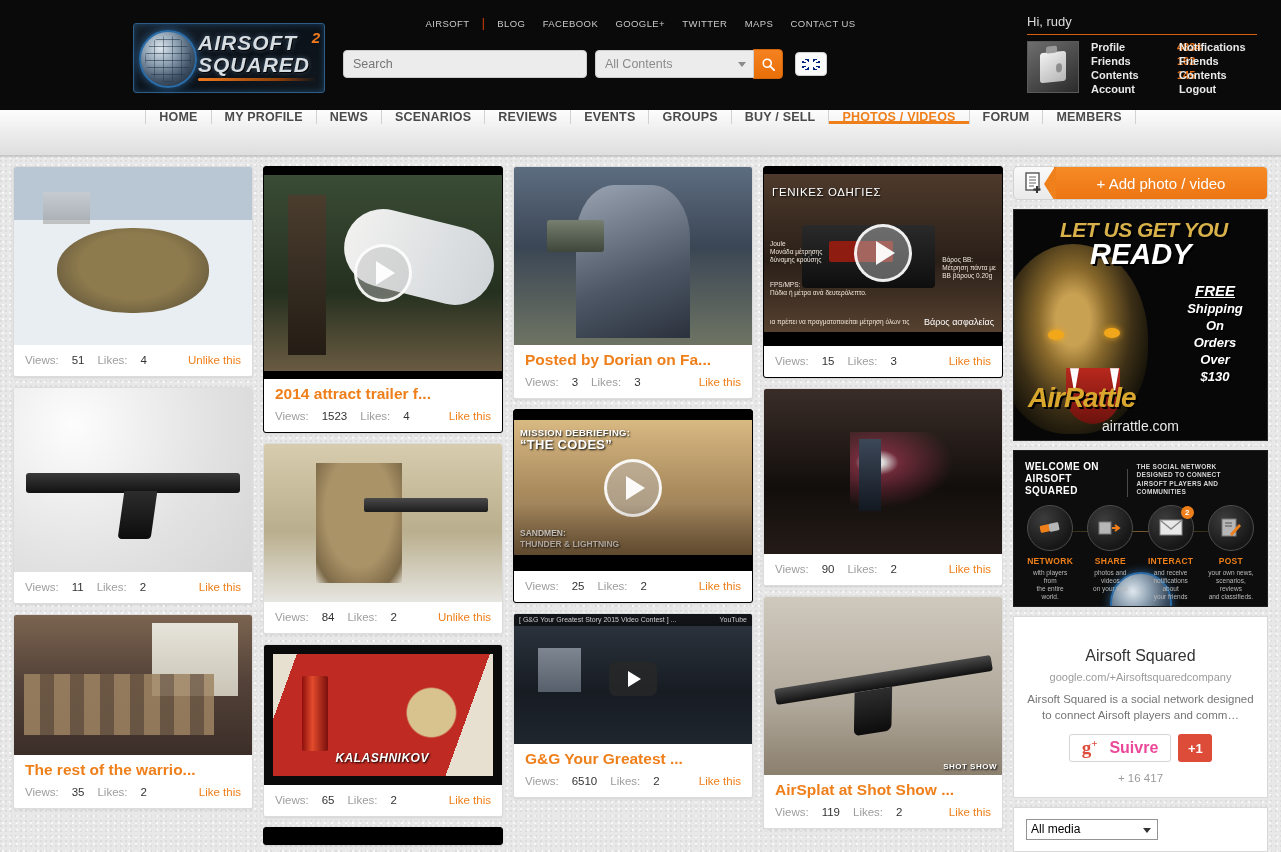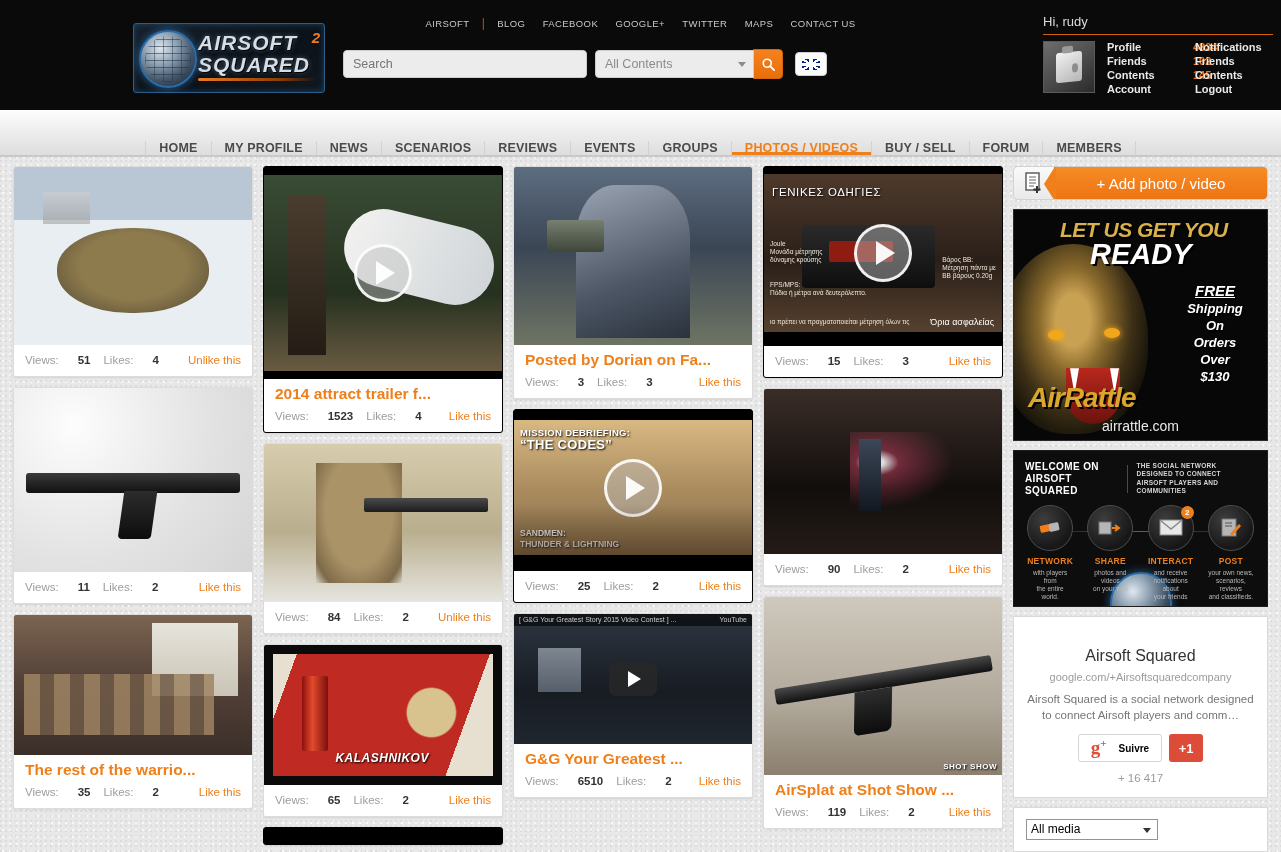--- a/index.html
+++ b/index.html
@@ -98,21 +98,21 @@
       linear-gradient(to bottom right, transparent 44%, #fff 44%, #fff 56%, transparent 56%),
       linear-gradient(to bottom left, transparent 44%, #fff 44%, #fff 56%, transparent 56%);}
   .flag:after{content:"";position:absolute;left:0;top:0;width:100%;height:100%;
     background:
       linear-gradient(to bottom, transparent 38%, #fff 38%, #fff 62%, transparent 62%),
       linear-gradient(to right, transparent 38%, #fff 38%, #fff 62%, transparent 62%),
       linear-gradient(to bottom, transparent 43%, #cf142b 43%, #cf142b 57%, transparent 57%),
       linear-gradient(to right, transparent 43%, #cf142b 43%, #cf142b 57%, transparent 57%);}
 
   
-  .userbox { position:absolute; right:8px; top:14px; width:230px; }
+  .userbox { position:absolute; right:24px; top:14px; width:230px; }
   .hi { color:#dcdcdc; font-size:13px; padding-bottom:5px; }
   .hi-rule { border-bottom:1px solid #d4600c; margin-bottom:6px; }
   .user-body { display:flex; }
   .avatar {
     width:52px;height:52px;border:1px solid #5a5a5a;
     background:linear-gradient(145deg,#6e6e6e,#2b2b2b);
     display:flex;align-items:center;justify-content:center;flex:0 0 52px;
   }
   .avatar-shape{width:26px;height:30px;background:linear-gradient(150deg,#f2f2f2,#b5b5b5);
     border-radius:3px;position:relative;transform:skewY(-6deg);}
@@ -124,21 +124,21 @@
     margin-left:12px; display:grid; grid-template-columns:58px 30px auto;
     font-size:11px; font-weight:bold; row-gap:2px; align-items:center;
   }
   .usergrid a { color:#e8e8e8; text-decoration:none; }
   .usergrid .num { color:#e8731a; text-align:right; padding-right:5px;margin-left:28px; }
 
   
   .mainnav {
     height:46px; background:linear-gradient(#fdfdfd,#ebebeb 55%,#dedede);
     border-bottom:1px solid #c6c6c6; box-shadow:0 1px 2px rgba(0,0,0,.15);
-    display:flex; justify-content:center; align-items:flex-end;
+    display:flex; justify-content:center; align-items:flex-start;
   }
   .navitems { display:flex; align-items:stretch; }
   .navitem {
     display:flex; align-items:center; padding:0 13px; font-size:12.5px; font-weight:bold;
     color:#4a4a4a; letter-spacing:.2px; text-decoration:none; cursor:pointer;
     border-right:1px solid #d2d2d2; position:relative;
   }
   .navitem:first-child{border-left:1px solid #d2d2d2;}
   .navitem.active { color:#ef7f1a; }
   .navitem.active:after{
@@ -155,21 +155,21 @@
     box-shadow:0 1px 2px rgba(0,0,0,.09); overflow:hidden; flex:0 0 auto;
   }
   .card.dark { background:#000; border-color:#000; }
   .thumb { width:100%; display:block; position:relative; overflow:hidden; }
   .meta { padding:9px 11px 10px 11px; background:#fff; }
   .card-title {
     display:block; color:#ef7f1a; font-size:15.5px; font-weight:bold;
     padding:5px 11px 2px 11px; background:#fff; text-decoration:none; line-height:20px;
   }
   .stats { display:flex; align-items:baseline; font-size:11.5px; color:#9d9d9d; }
-  .stats b { color:#333; font-weight:bold; margin-left:19px; }
+  .stats b { color:#333; font-weight:normal; margin-left:13px; }
   .stats .grp { margin-right:13px; }
   .like { margin-left:auto; color:#ef7f1a; font-size:11.5px; text-decoration:none; cursor:pointer; }
 
   .playbtn {
     position:absolute; left:50%; top:50%; transform:translate(-50%,-50%);
     width:58px;height:58px;border-radius:50%;
     background:rgba(190,190,190,.45); border:3px solid rgba(255,255,255,.9);
     display:flex;align-items:center;justify-content:center;
   }
   .playbtn:after{
@@ -311,21 +311,21 @@
     font-style:italic;letter-spacing:0;text-shadow:2px 2px 0 #000;}
   .ad .free{position:absolute;right:10px;top:72px;width:84px;text-align:center;color:#fff;
     font-size:13px;font-weight:bold;font-style:italic;line-height:17px;text-shadow:1px 1px 2px #000;}
   .ad .free .u{text-decoration:underline;font-size:15px;}
   .ad .brand{position:absolute;left:14px;bottom:26px;color:#d9a72e;font-size:28px;
     font-weight:bold;font-style:italic;letter-spacing:-1px;text-shadow:2px 2px 0 #000;}
   .ad .url{position:absolute;left:0;right:0;bottom:6px;text-align:center;color:#e9e9e9;
     font-size:14px;}
 
   .welcome { height:175px; background:#0d0d0d; border:1px solid #1f1f1f; position:relative; overflow:hidden; }
-  .welcome .whd { display:flex; padding:10px 10px 8px 11px; align-items:center; }
+  .welcome .whd { display:flex; padding:10px 10px 8px 11px; align-items:flex-end; }
   .welcome .wl { color:#fff; font-size:10px; font-weight:bold; line-height:12px; letter-spacing:.4px; }
   .welcome .wdiv { width:1px; height:28px; background:#4a4a4a; margin:1px 9px 0 9px; }
   .welcome .wr { color:#d6d6d6; font-size:6.5px; line-height:8.5px; letter-spacing:.3px; font-weight:bold; }
   .wicons { display:flex; justify-content:space-around; padding:0 6px; position:relative; }
   .wicons:before{content:"";position:absolute;left:14px;right:14px;top:26px;height:1px;
     background:linear-gradient(90deg,transparent,#7a5a2e,transparent);}
   .wic { width:46px; text-align:center; position:relative; z-index:2;}
   .wcircle { width:46px;height:46px;border-radius:50%;
     background:radial-gradient(circle at 36% 30%,#3d3d3d,#171717 70%);
     border:1px solid #4d4d4d; display:flex;align-items:center;justify-content:center;position:relative;}
@@ -343,21 +343,21 @@
     background:#fff; border:1px solid #d9d9d9; padding:14px 12px 13px 12px; text-align:center;
     position:relative;
   }
   .gp-name{font-size:16px;color:#333;margin-top:16px;}
   .gp-url{font-size:11px;color:#9b9b9b;margin-top:6px;}
   .gp-desc{font-size:11.5px;color:#757575;line-height:16px;margin-top:8px;}
   .gp-btns{display:flex;justify-content:center;gap:7px;margin-top:11px;}
   .gp-follow{display:flex;align-items:center;border:1px solid #d4d4d4;border-radius:3px;
     height:28px;padding:0 12px;background:#fff;cursor:pointer;}
   .gp-g{color:#dd4b39;font-family:"Liberation Serif",serif;font-size:19px;font-weight:bold;margin-right:12px;}
-  .gp-follow-lbl{font-size:10px;font-weight:bold;color:#000000;}
+  .gp-follow-lbl{font-size:16px;font-weight:bold;color:#ec4899;}
   .gp-plus{background:#dd4b39;color:#fff;border-radius:3px;height:28px;min-width:34px;
     display:flex;align-items:center;justify-content:center;font-size:13px;font-weight:bold;cursor:pointer;}
   .gp-count{font-size:11.5px;color:#9b9b9b;margin-top:10px;}
 
   .filterbox{background:#fff;border:1px solid #d9d9d9;padding:11px 12px;}
   .filter-select{width:132px;height:21px;border:1px solid #949494;background:#fff;
     font-size:12px;color:#000;padding:0 18px 0 4px;position:relative;line-height:19px;
     font-family:"Liberation Sans",sans-serif;}
   .filter-caret{position:absolute;right:6px;top:8px;width:0;height:0;
     border-left:4px solid transparent;border-right:4px solid transparent;border-top:5px solid #333;}
@@ -435,22 +435,22 @@
 
 <div class="mainnav">
   <div class="navitems">
     <a class="navitem" href="#">HOME</a>
     <a class="navitem" href="#">MY PROFILE</a>
     <a class="navitem" href="#">NEWS</a>
     <a class="navitem" href="#">SCENARIOS</a>
     <a class="navitem" href="#">REVIEWS</a>
     <a class="navitem" href="#">EVENTS</a>
     <a class="navitem" href="#">GROUPS</a>
+    <a class="navitem" href="#">BUY / SELL</a>
     <a class="navitem active" href="#">PHOTOS / VIDEOS</a>
-    <a class="navitem" href="#">BUY / SELL</a>
     <a class="navitem" href="#">FORUM</a>
     <a class="navitem" href="#">MEMBERS</a>
   </div>
 </div>
 
 <div class="content">
 
   <div class="columns">
 
     <div class="col">
@@ -638,21 +638,21 @@
             <div class="dev"></div>
             <div class="lbl l1" style="white-space:pre-line;">Joule
 Μονάδα μέτρησης
 δύναμης κρούσης</div>
             <div class="lbl l2" style="white-space:pre-line;">FPS/MPS:
 Πόδια ή μέτρα ανά δευτερόλεπτο.</div>
             <div class="lbl l3" style="white-space:pre-line;">Βάρος BB:
 Μέτρηση πάντα με
 BB βάρους 0.20g</div>
             <div class="lbl l4">ια πρέπει να πραγματοποιείται μέτρηση όλων τις</div>
-            <div class="lbl l5">Όρια ασφαλείας</div>
+            <div class="lbl l5">Βάρος ασφαλείας</div>
             <div class="playbtn"></div>
           </div>
         </div>
         <div class="meta">
           <div class="stats">
             <span class="grp">
               <span>Views:</span><b>15</b>
             </span>
             <span class="grp">
               <span>Likes:</span><b>3</b>

